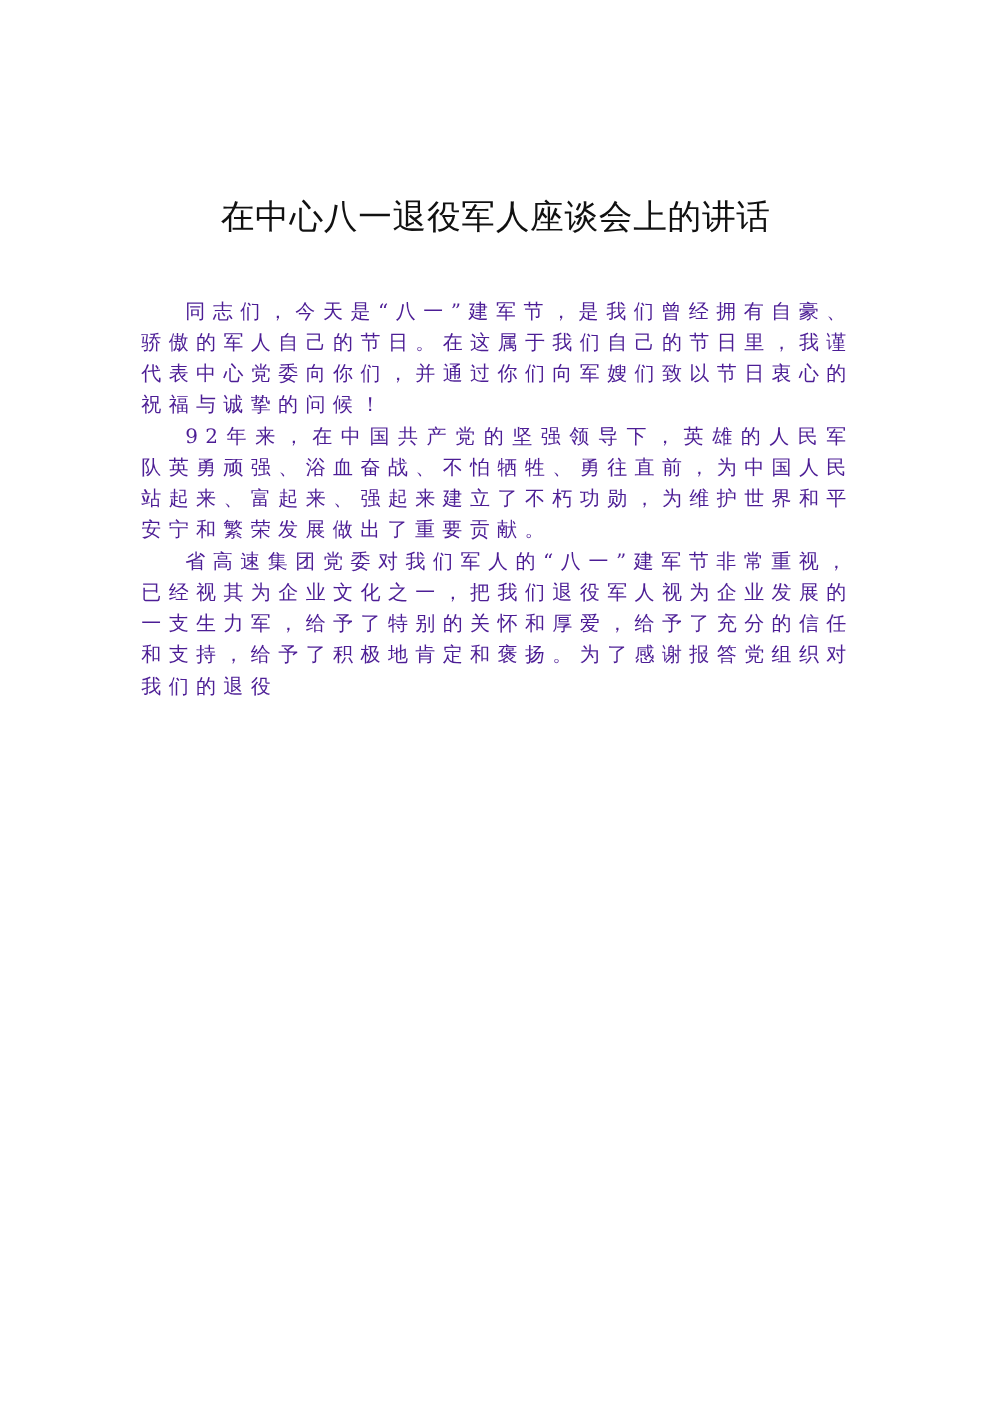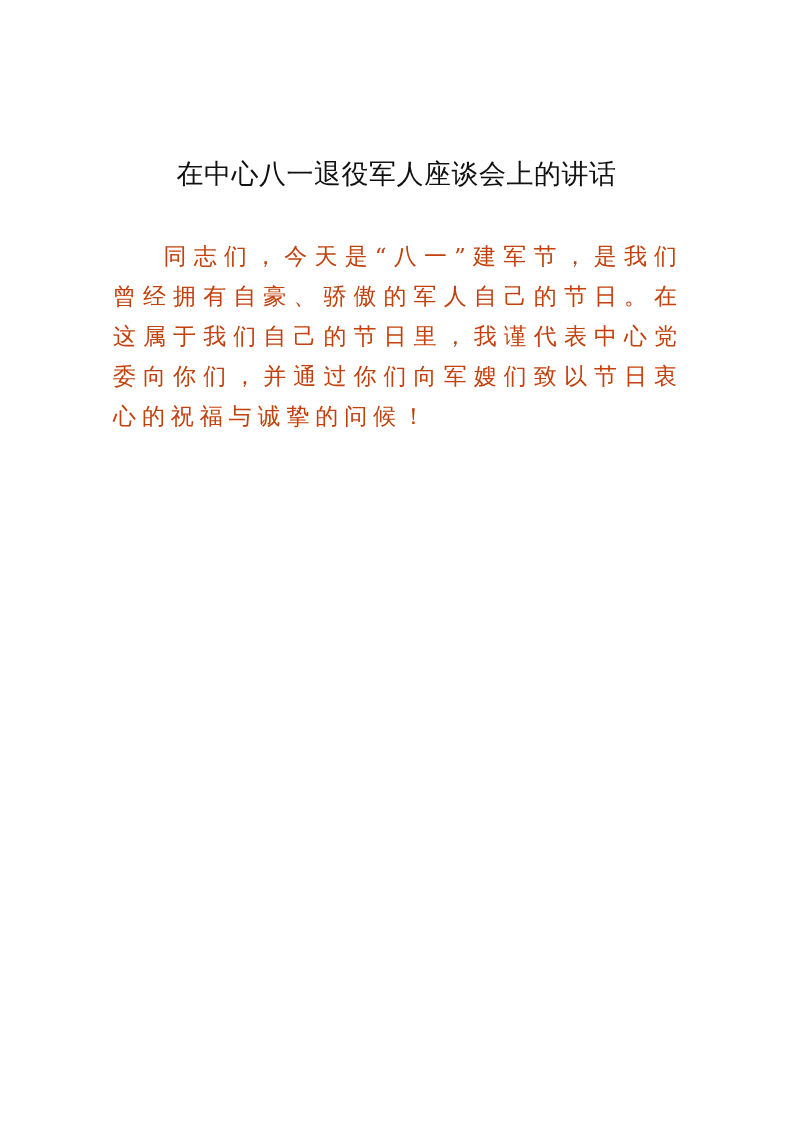--- a/index.html
+++ b/index.html
@@ -33,32 +33,34 @@
       line-height: 40px;
       letter-spacing: 0.5px;
       box-sizing: border-box;
       color: #111;
     }
     .body {
       position: absolute;
       left: 113px;
       top: 236px;
       width: 570px;
-      font-size: 23px;
-      line-height: 40px;
+      font-size: 16px;
+      line-height: 25px;
       letter-spacing: 5.9px;
       text-align: justify;
-      color: #c2410c;
+      color: #4c1d95;
     }
     .para {
       margin: 0;
       text-indent: 2.2em;
     }
   </style>
 </head>
 <body>
 
 <div class="page">
   <div class="title">在中心八一退役军人座谈会上的讲话</div>
   <div class="body">
     <p class="para">同志们，今天是“八一”建军节，是我们曾经拥有自豪、骄傲的军人自己的节日。在这属于我们自己的节日里，我谨代表中心党委向你们，并通过你们向军嫂们致以节日衷心的祝福与诚挚的问候！</p>
+    <p class="para">92年来，在中国共产党的坚强领导下，英雄的人民军队英勇顽强、浴血奋战、不怕牺牲、勇往直前，为中国人民站起来、富起来、强起来建立了不朽功勋，为维护世界和平安宁和繁荣发展做出了重要贡献。</p>
+    <p class="para">省高速集团党委对我们军人的“八一”建军节非常重视，已经视其为企业文化之一，把我们退役军人视为企业发展的一支生力军，给予了特别的关怀和厚爱，给予了充分的信任和支持，给予了积极地肯定和褒扬。为了感谢报答党组织对我们的退役</p>
   </div>
 </div>
 
 </body></html>

